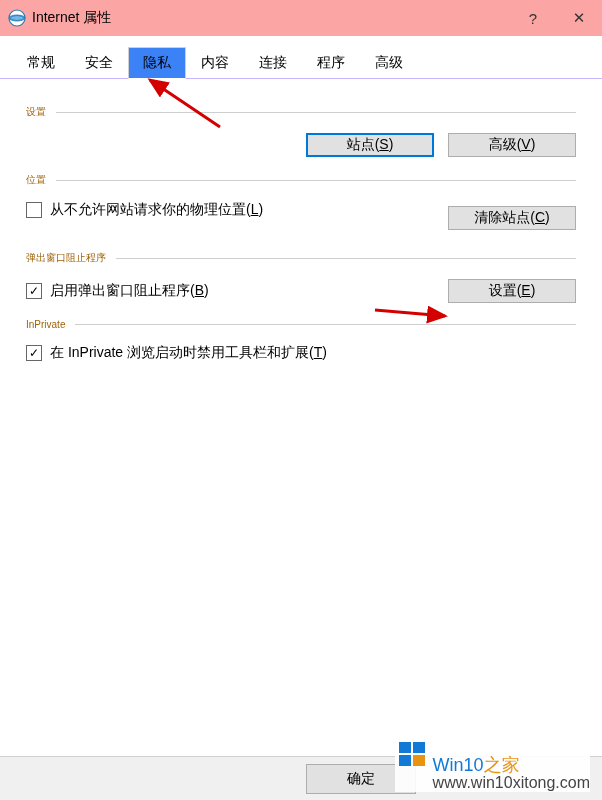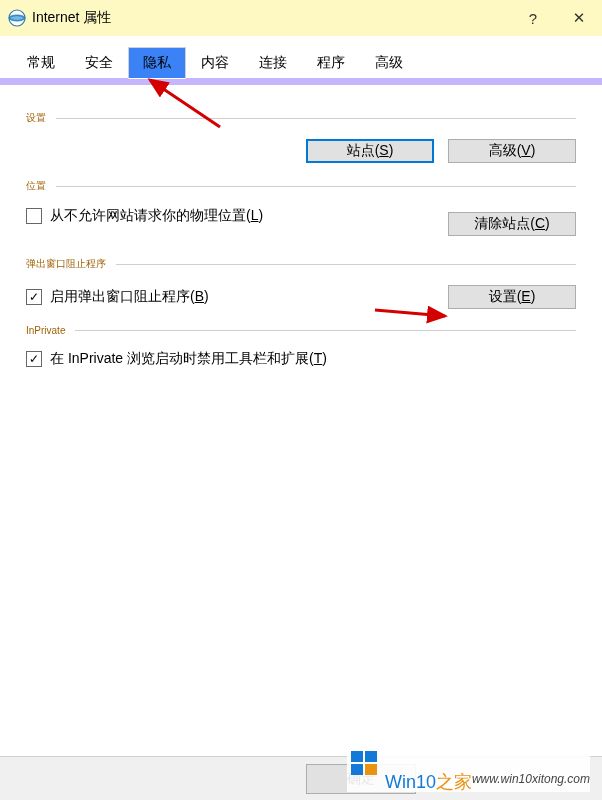--- a/index.html
+++ b/index.html
@@ -14,21 +14,21 @@
       width: 602px;
       height: 800px;
       overflow: hidden;
       position: relative;
     }
     .titlebar {
       height: 36px;
       display: flex;
       align-items: center;
       padding: 0 0 0 8px;
-      background: #fef9c3;
+      background: #fca5a5;
     }
     .titlebar .app-icon {
       width: 18px;
       height: 18px;
       margin-right: 6px;
       display: inline-flex;
       align-items: center;
       justify-content: center;
     }
     .titlebar .title {
@@ -42,21 +42,21 @@
       display: flex;
       align-items: center;
       justify-content: center;
       font-size: 15px;
       color: #333;
       cursor: default;
     }
     .tabs {
       display: flex;
       padding: 10px 12px 0 12px;
-      border-bottom: 7px solid #c4b5fd;
+      border-bottom: 1px solid #c4b5fd;
       position: relative;
     }
     .tab {
       padding: 6px 14px;
       font-size: 14px;
       color: #000;
       cursor: default;
       border: 1px solid transparent;
       border-bottom: none;
       position: relative;
@@ -169,32 +169,31 @@
     .watermark .wm-icon {
       width: 34px;
       height: 34px;
       display: flex;
       align-items: center;
       justify-content: center;
       margin-right: 4px;
     }
     .watermark .wm-text {
       display: flex;
-      flex-direction: row;
+      flex-direction: column;
       line-height: 1.05;
       margin-top: 40px;
     }
     .watermark .wm-main {
       font-size: 18px;
       font-weight: 500;
     }
     .watermark .wm-sub {
-      font-size: 12px;
+      font-size: 16px;
       color: #444;
-      font-style: italic;
     }
     .wm-blue { color: #127ad6; }
     .wm-orange { color: #e99313; }
   </style>
 </head>
 <body>
 
 <div class="titlebar">
   <span class="app-icon">
     <svg width="18" height="18" viewBox="0 0 18 18">

